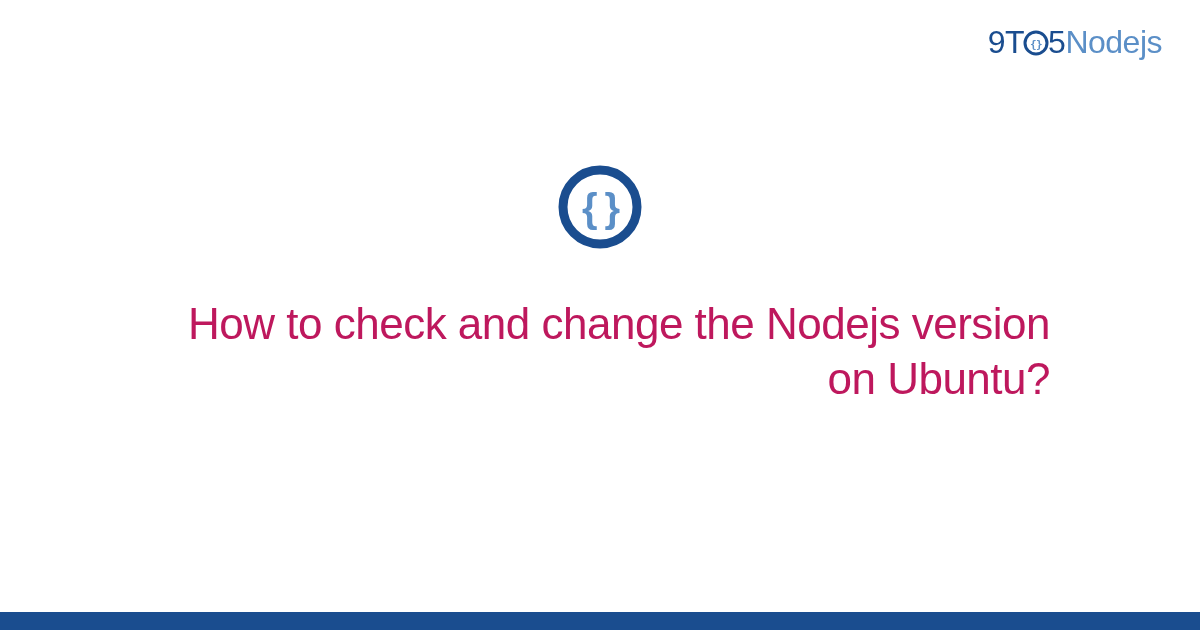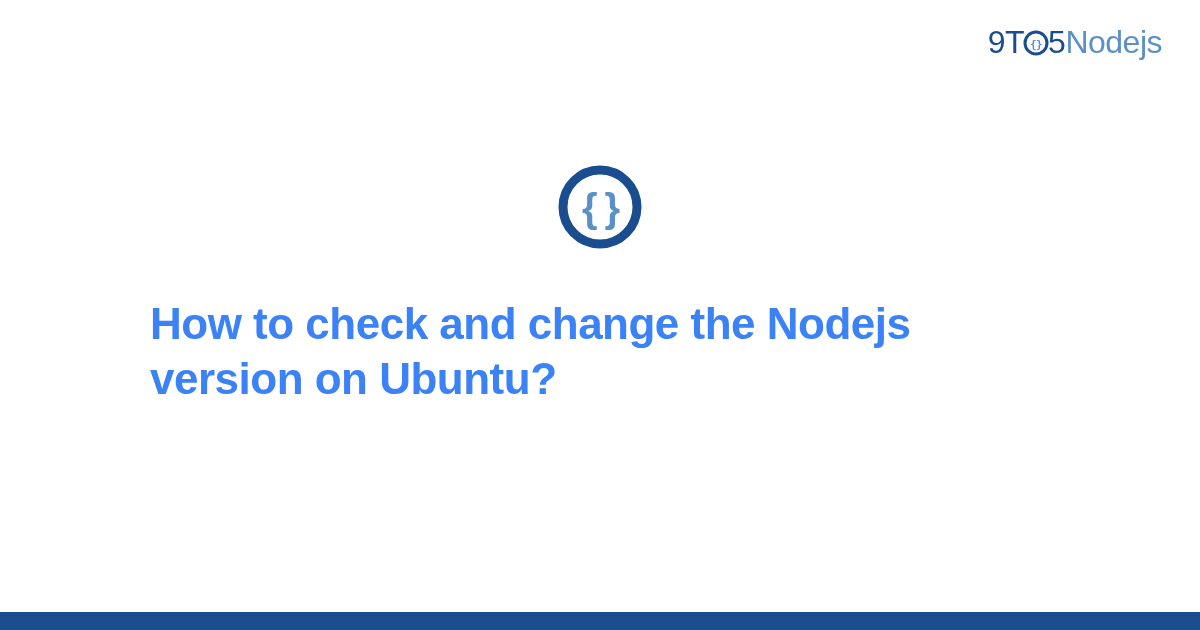--- a/index.html
+++ b/index.html
@@ -53,23 +53,23 @@
       align-items: center;
       justify-content: center;
       padding-bottom: 40px;
     }
     .badge-icon {
       margin-bottom: 42px;
       margin-top: -20px;
     }
     .question-title {
       font-size: 44px;
-      font-weight: 700;
-      color: #3b82f6;
-      text-align: left;
+      font-weight: 400;
+      color: #be185d;
+      text-align: right;
       line-height: 1.25;
       max-width: 900px;
       letter-spacing: -0.5px;
     }
     .bottom-bar {
       position: absolute;
       bottom: 0;
       left: 0;
       width: 100%;
       height: 18px;

